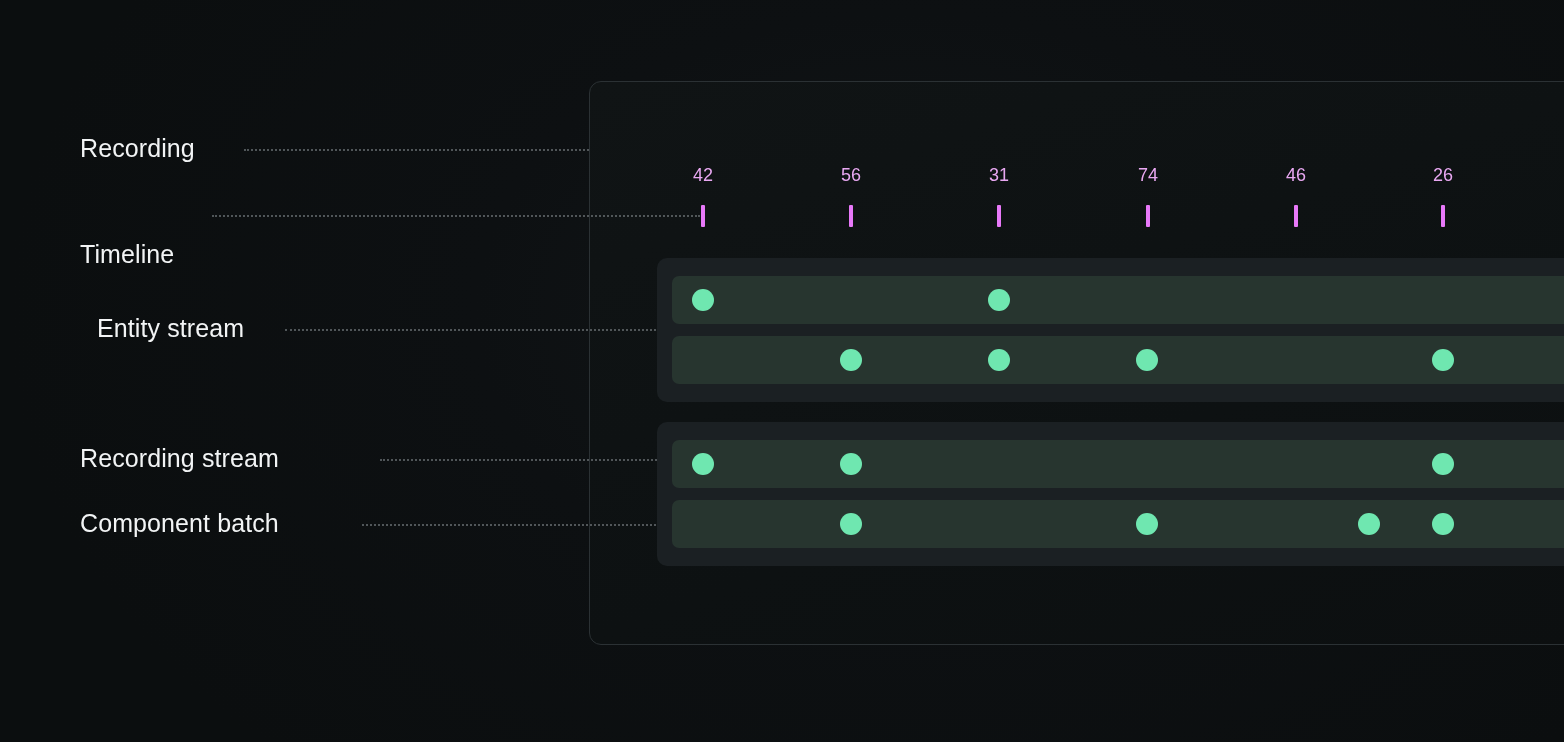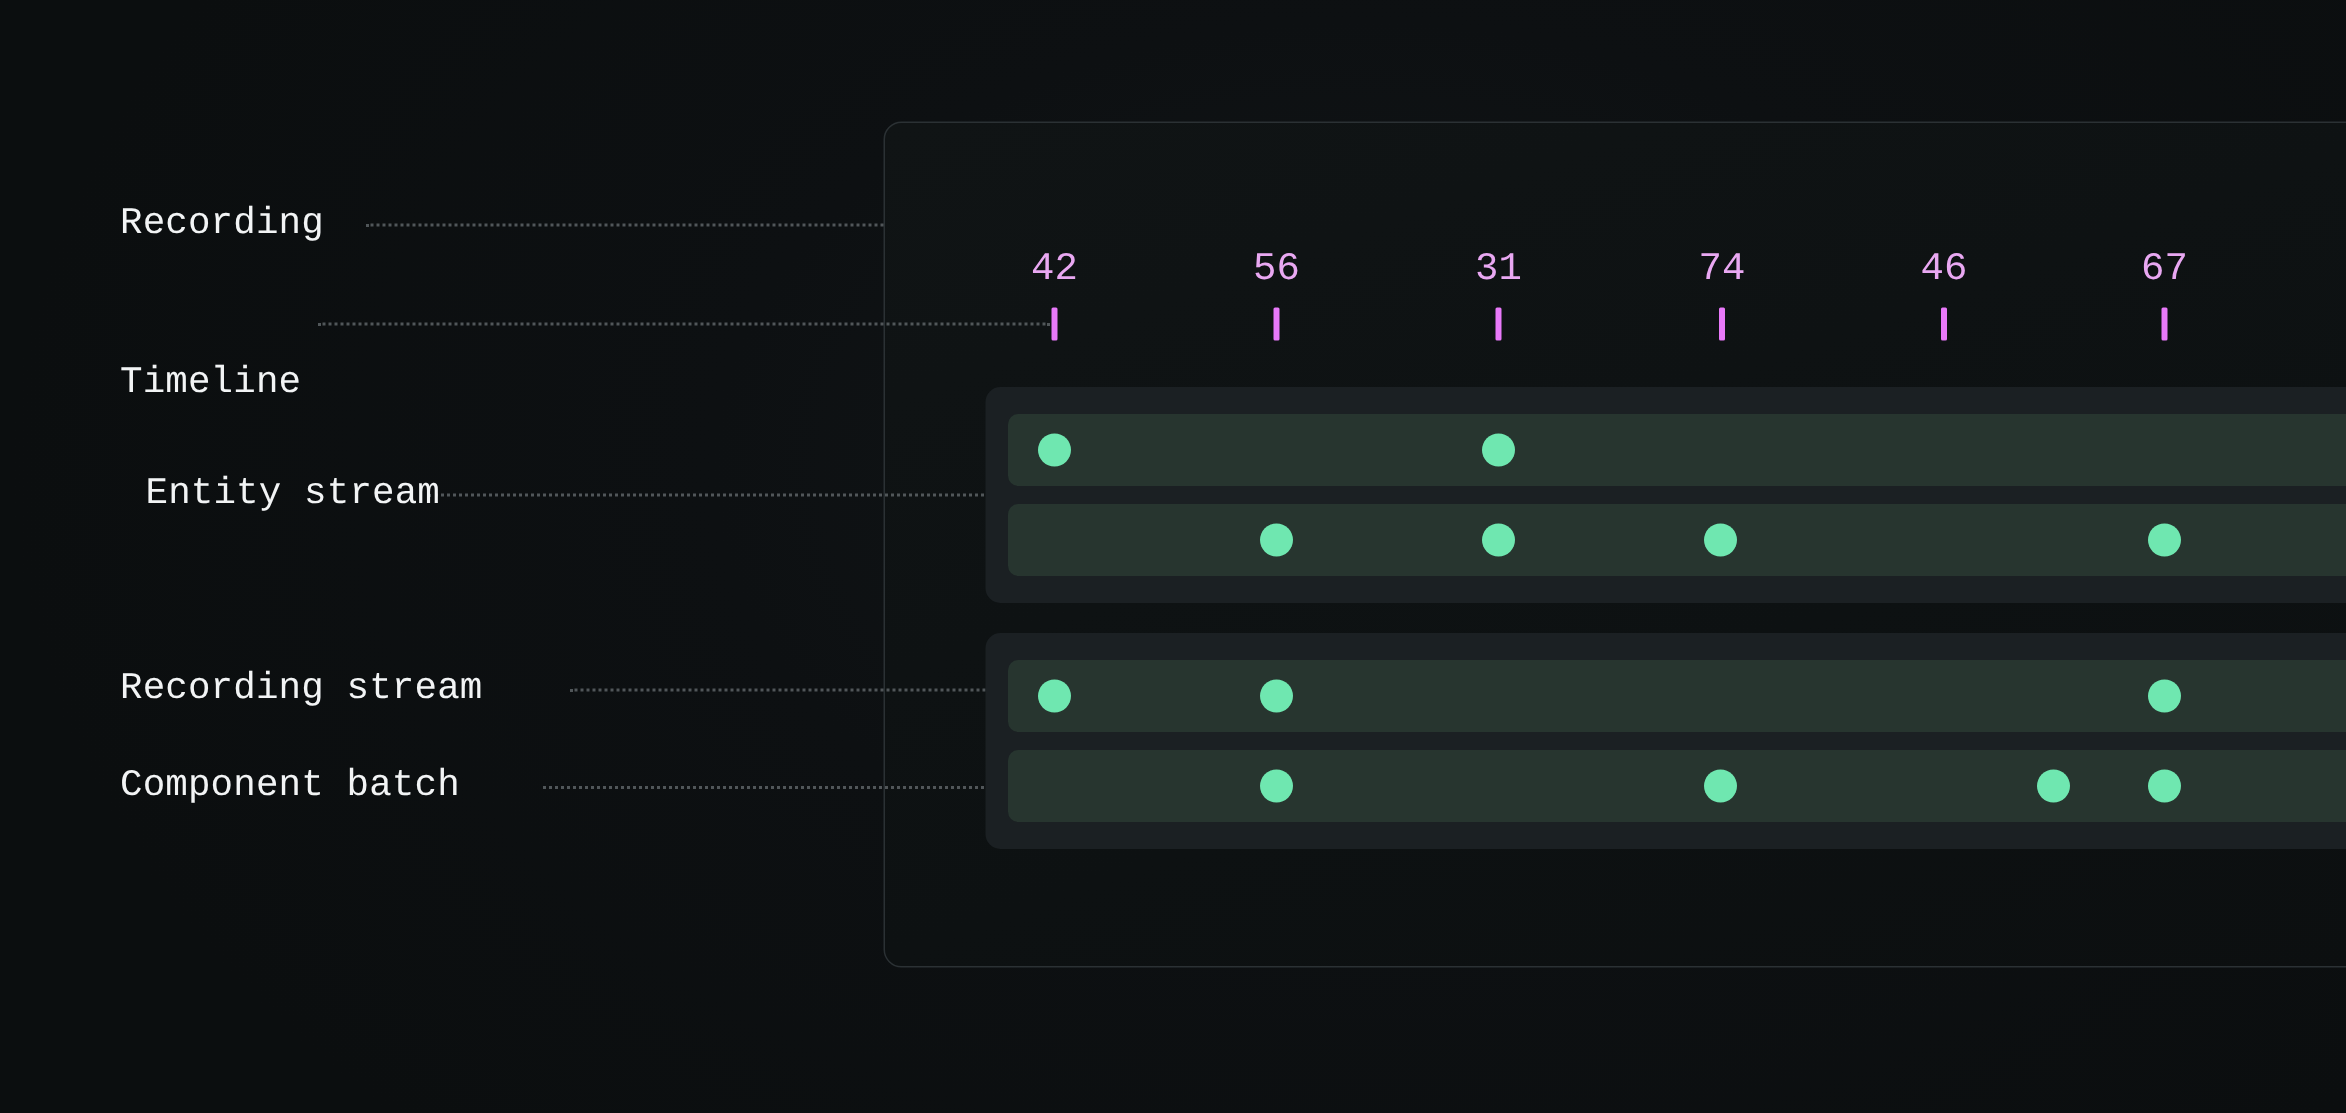--- a/index.html
+++ b/index.html
@@ -11,21 +11,20 @@
     background: #0c0f10;
     font-family: "Liberation Sans", sans-serif;
   }
 
   #stage {
     position: relative;
     width: 1564px;
     height: 742px;
     background: radial-gradient(900px 620px at 58% 42%, #121618 0%, #0d1012 48%, #0b0e0f 100%);
     overflow: hidden;
-    font-family: Liberation Mono, monospace;
   }
 
   
   .panel {
     position: absolute;
     left: 589px;
     top: 81px;
     width: 1010px;
     height: 564px;
     border: 1px solid #2b3134;
@@ -49,21 +48,21 @@
     height: 0;
     border-top: 2px dotted #5d6366;
     opacity: .85;
   }
 
   
   .tick-num {
     position: absolute;
     transform: translateX(-50%);
     color: #e9a8f2;
-    font-size: 26px;
+    font-size: 18px;
     line-height: 1;
     white-space: nowrap;
   }
 
   .tick-mark {
     position: absolute;
     transform: translateX(-50%);
     width: 4px;
     height: 22px;
     background: #e879f9;
@@ -121,21 +120,21 @@
       <div class="tick-num" style="left: 703px; top: 166px; color: rgb(233, 168, 242);">42</div>
       <div class="tick-mark" style="left: 703px; top: 205px; background: rgb(232, 121, 249);"></div>
       <div class="tick-num" style="left: 851px; top: 166px; color: rgb(233, 168, 242);">56</div>
       <div class="tick-mark" style="left: 851px; top: 205px; background: rgb(232, 121, 249);"></div>
       <div class="tick-num" style="left: 999px; top: 166px; color: rgb(233, 168, 242);">31</div>
       <div class="tick-mark" style="left: 999px; top: 205px; background: rgb(232, 121, 249);"></div>
       <div class="tick-num" style="left: 1148px; top: 166px; color: rgb(233, 168, 242);">74</div>
       <div class="tick-mark" style="left: 1148px; top: 205px; background: rgb(232, 121, 249);"></div>
       <div class="tick-num" style="left: 1296px; top: 166px; color: rgb(233, 168, 242);">46</div>
       <div class="tick-mark" style="left: 1296px; top: 205px; background: rgb(232, 121, 249);"></div>
-      <div class="tick-num" style="left: 1443px; top: 166px; color: rgb(233, 168, 242);">67</div>
+      <div class="tick-num" style="left: 1443px; top: 166px; color: rgb(233, 168, 242);">26</div>
       <div class="tick-mark" style="left: 1443px; top: 205px; background: rgb(232, 121, 249);"></div>
     </div>
   <div id="groups">
       <div class="group" style="left: 657px; top: 258px; width: 942px; height: 144px; background: rgb(27, 32, 35);">
         <div class="track" style="top: 18px; width: 927px; background: rgb(39, 53, 47);"></div>
         <div class="dot" style="left: 46px; top: 42px; background: rgb(111, 231, 176);"></div>
         <div class="dot" style="left: 342px; top: 42px; background: rgb(111, 231, 176);"></div>
         <div class="track" style="top: 78px; width: 927px; background: rgb(39, 53, 47);"></div>
         <div class="dot" style="left: 194px; top: 102px; background: rgb(111, 231, 176);"></div>
         <div class="dot" style="left: 342px; top: 102px; background: rgb(111, 231, 176);"></div>

